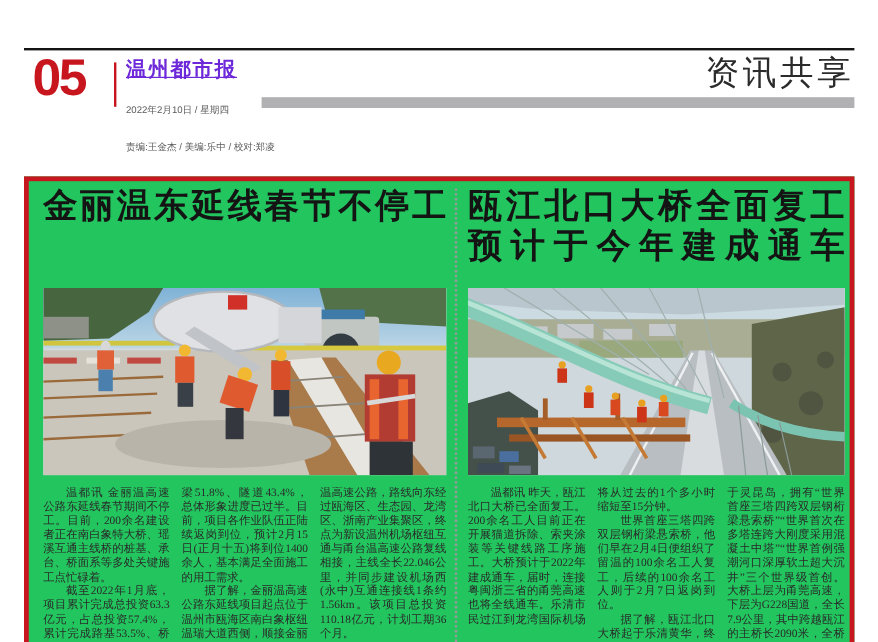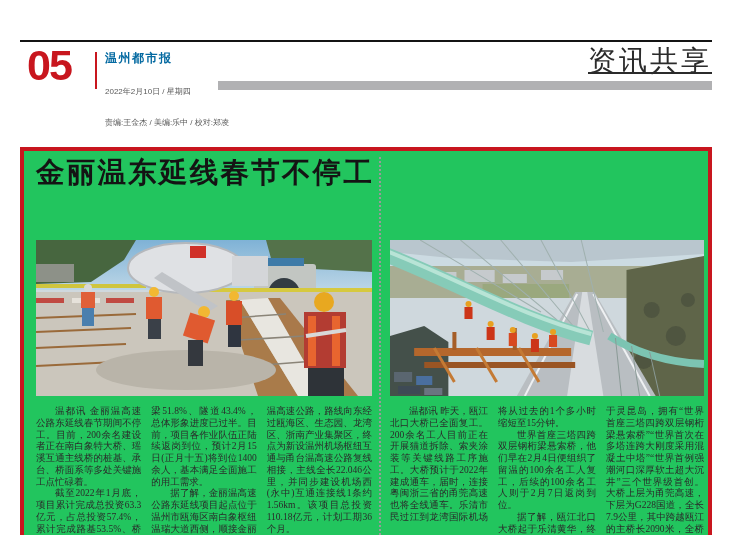--- a/index.html
+++ b/index.html
@@ -5,24 +5,24 @@
   html,body{margin:0;padding:0;}
   body{
     width:732px;height:535px;background:#ffffff;position:relative;overflow:hidden;
     font-family:"Liberation Sans","DejaVu Sans",sans-serif;color:#222;
   }
   .top-rule{position:absolute;left:20px;top:40px;width:692px;height:2px;background:#141414;}
   
   .page-num{position:absolute;left:27px;top:44px;font-size:43px;font-weight:bold;color:#c8161e;letter-spacing:-2px;line-height:1;}
   .head-vline{position:absolute;left:95px;top:52px;width:2px;height:37px;background:#c8161e;}
   .paper-block{position:absolute;left:105px;top:50px;}
-  .paper-name{color:#0369a1;font-size:12px;font-weight:bold;letter-spacing:1.5px;line-height:16px;}
+  .paper-name{color:#6d28d9;font-size:17px;font-weight:bold;letter-spacing:1.5px;line-height:16px;text-decoration:underline;}
   .paper-sub{font-size:8px;color:#5a5a5a;line-height:11px;margin-top:20px;}
   .gray-bar{position:absolute;left:218px;top:81px;width:494px;height:9px;background:#b1b1b3;}
-  .section-title{position:absolute;right:20px;top:45px;font-size:28px;color:#2b2b2b;letter-spacing:3px;line-height:32px;text-decoration:underline;}
+  .section-title{position:absolute;right:20px;top:45px;font-size:28px;color:#2b2b2b;letter-spacing:3px;line-height:32px;}
   
   .frame{position:absolute;left:20px;top:117px;width:692px;height:405px;border:4px solid #c8161e;box-sizing:border-box;background:#22c55e;margin-top:30px;}
   .frame-inner{position:absolute;left:0;top:0;right:0;bottom:0;}
   .article{position:absolute;top:5px;height:386px;}
   .article-left{left:12px;width:336px;}
   .article-right{left:366px;width:314px;}
   .col-divider{position:absolute;left:355px;top:6px;height:382px;width:0;border-left:2px dotted #9a9a9a;}
   .headline{font-weight:900;color:#141414;font-size:28.5px;line-height:33px;
     text-align:justify;text-align-last:justify;letter-spacing:0px;white-space:nowrap;}
   .headline div{text-align:justify;text-align-last:justify;}
@@ -131,20 +131,24 @@
           <p><b class="lead">温都讯</b><span> 金丽温高速公路东延线春节期间不停工。目前，200余名建设者正在南白象特大桥、瑶溪互通主线桥的桩基、承台、桥面系等多处关键施工点忙碌着。</span></p>
           <p>截至2022年1月底，项目累计完成总投资63.3亿元，占总投资57.4%，累计完成路基53.5%、桥梁51.8%、隧道43.4%，总体形象进度已过半。目前，项目各作业队伍正陆续返岗到位，预计2月15日(正月十五)将到位1400余人，基本满足全面施工的用工需求。</p>
           <p>据了解，金丽温高速公路东延线项目起点位于温州市瓯海区南白象枢纽温瑞大道西侧，顺接金丽温高速公路，路线向东经过瓯海区、生态园、龙湾区、浙南产业集聚区，终点为新设温州机场枢纽互通与甬台温高速公路复线相接，主线全长22.046公里，并同步建设机场西(永中)互通连接线1条约1.56km。该项目总投资110.18亿元，计划工期36个月。</p>
 
         </div>
       </div>
 
       <div class="col-divider"></div>
 
       <div class="article article-right">
+        <div class="headline">
+          <div>瓯江北口大桥全面复工</div>
+          <div>预计于今年建成通车</div>
+        </div>
 
         <div class="photo">
           <svg viewBox="0 0 312 156" preserveAspectRatio="none">
             <rect x="0" y="0" width="312" height="28" fill="#ccdbe2"></rect>
             <rect x="0" y="26" width="312" height="32" fill="#a8ad93"></rect>
             <polygon points="0,0 312,0 312,14 180,22 60,18 0,12" fill="#b9c6ce"></polygon>
             <g fill="#c6cacd">
               <rect x="40" y="32" width="26" height="10"></rect>
                 <rect x="74" y="30" width="30" height="12"></rect>
               <rect x="112" y="34" width="24" height="9"></rect>

